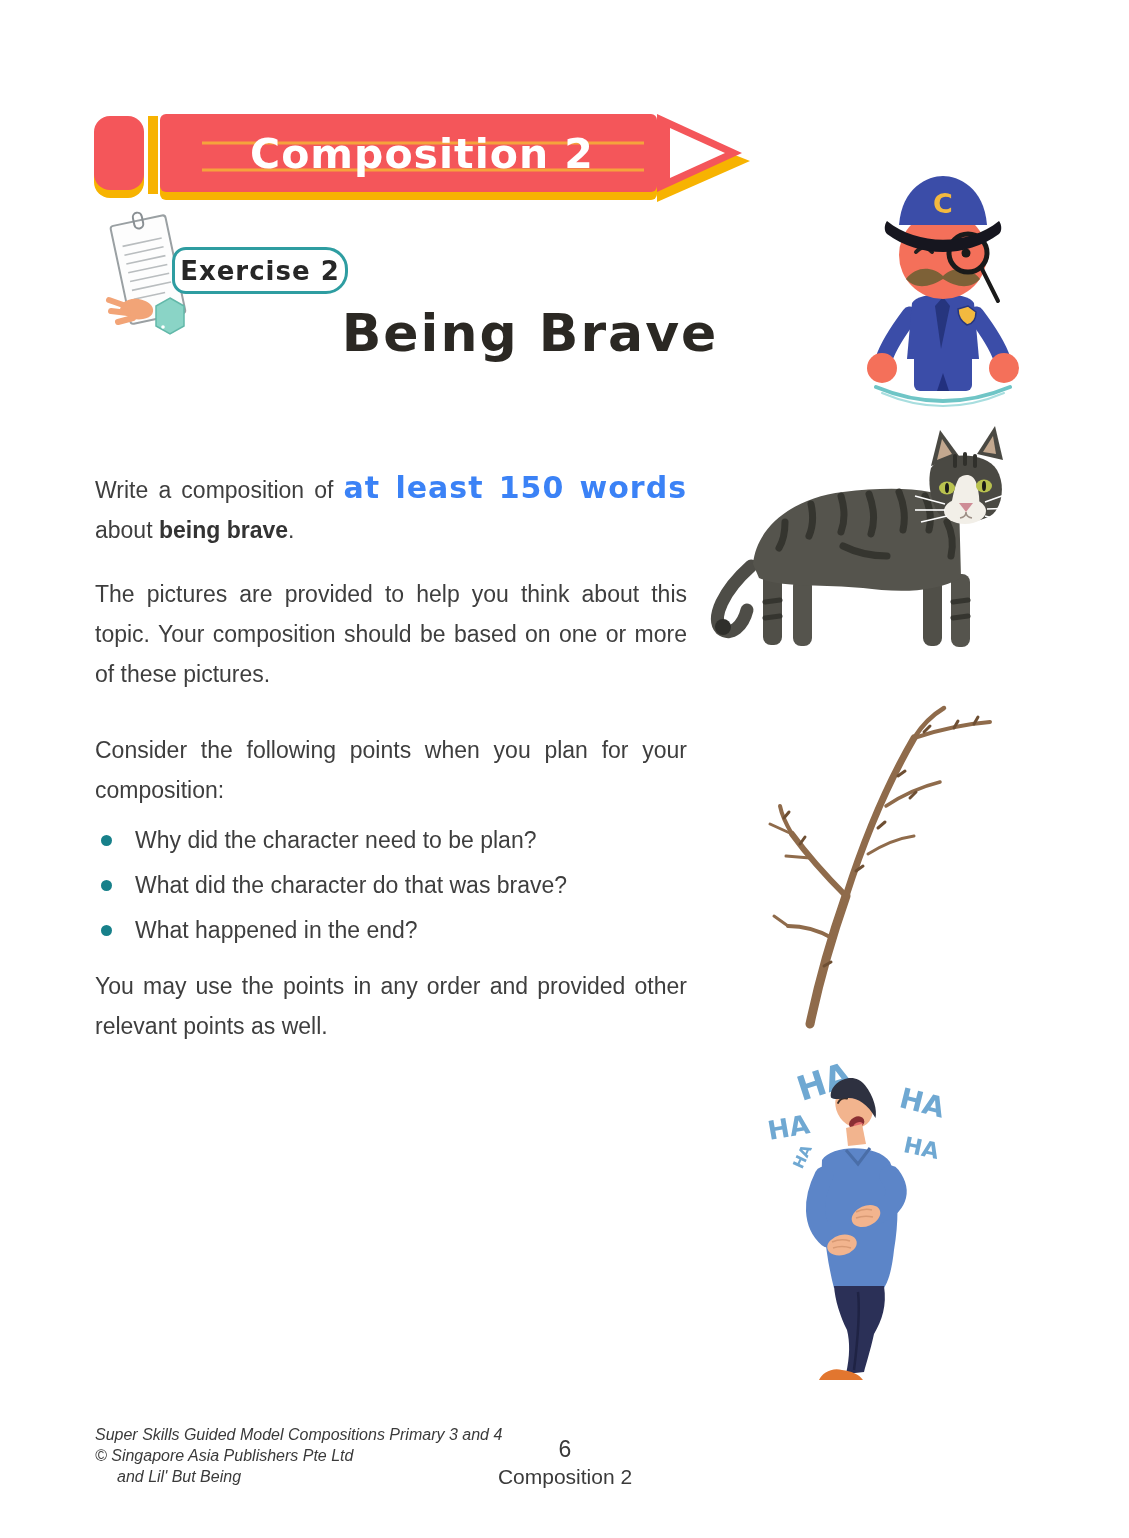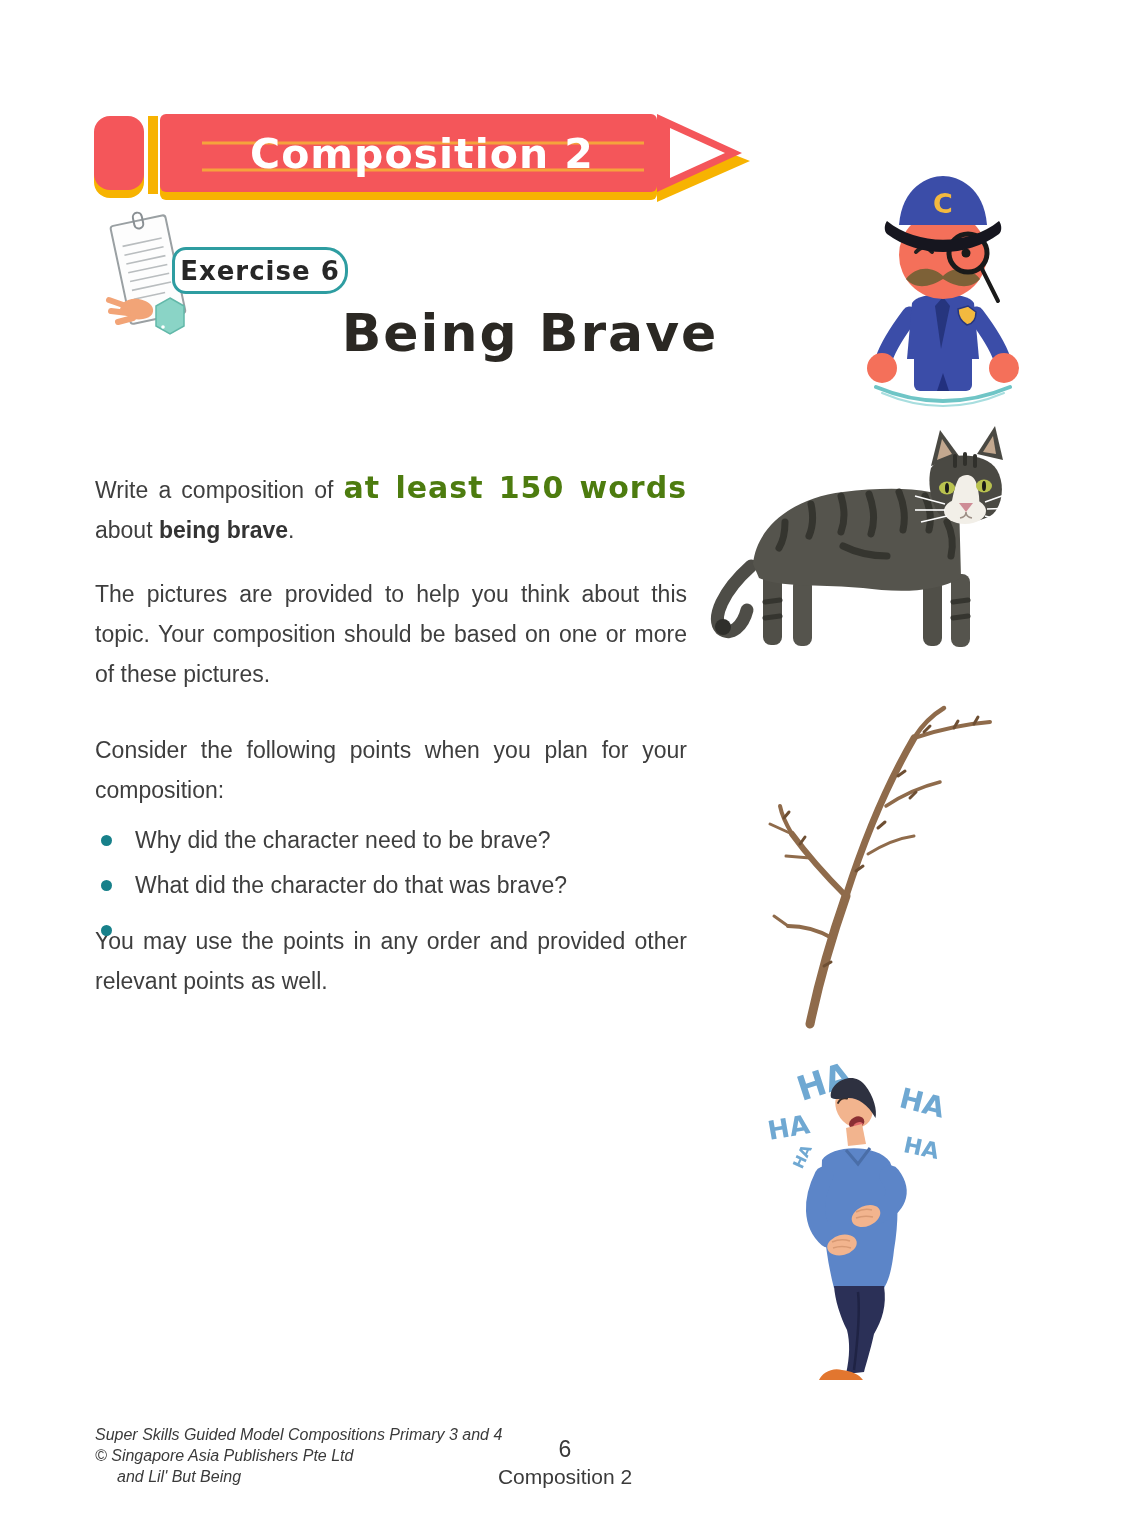--- a/index.html
+++ b/index.html
@@ -39,21 +39,21 @@
   
   .content {
     position:absolute; left:95px; top:468px; width:592px;
     font-size:23px; line-height:40px; text-align:justify; color:#3e3e3e;
   }
   .content p.para { margin-bottom:24px; }
   .content p.p-pictures { margin-bottom:36px; }
   .content p.p-consider { margin-bottom:10px; }
   .hl {
     font-family:"DejaVu Sans", sans-serif; font-weight:bold;
-    color:#4d7c0f; font-size:30px; letter-spacing:1px;
+    color:#3b82f6; font-size:30px; letter-spacing:1px;
   }
   .content b { color:#333333; }
   ul.points { list-style:none; margin:0 0 16px 0; }
   ul.points li { position:relative; padding-left:40px; margin-bottom:5px; }
   ul.points li .dot {
     position:absolute; left:6px; top:15px; width:11px; height:11px;
     border-radius:50%; background:#17808a;
   }
 
   
@@ -131,36 +131,36 @@
         <line x1="37" y1="108" x2="22" y2="112"></line>
       </g>
     </g>
     <g>
       <polygon points="74,88 88,96 88,116 74,124 60,116 60,96" fill="#8ad4c6" stroke="#62b8a9" stroke-width="1.5"></polygon>
       <circle cx="67" cy="117" r="1.8" fill="#ffffff"></circle>
     </g>
   </svg>
 
   <div class="exercise-badge">
-    <span>Exercise 6</span>
+    <span>Exercise 2</span>
   </div>
 
   <h1 class="page-title">Being Brave</h1>
 
   <div class="content">
     <p class="para p-intro"><span>Write a composition of </span><span class="hl">at least 150 words</span><span> about </span><b>being brave</b><span>.</span></p>
 
     <p class="para p-pictures">The pictures are provided to help you think about this topic. Your composition should be based on one or more of these pictures.</p>
 
     <p class="para p-consider">Consider the following points when you plan for your composition:</p>
 
     <ul class="points">
-      <li><span class="dot"></span><span>Why did the character need to be brave?</span></li>
+      <li><span class="dot"></span><span>Why did the character need to be plan?</span></li>
       <li><span class="dot"></span><span>What did the character do that was brave?</span></li>
-      <li><span class="dot"></span></li>
+      <li><span class="dot"></span><span>What happened in the end?</span></li>
     </ul>
 
     <p class="para p-closing">You may use the points in any order and provided other relevant points as well.</p>
   </div>
 
   <svg class="ill ill-policeman" width="170" height="250" viewBox="0 0 170 250">
     <path d="M 18 224 Q 85 252 152 224" stroke="#6fc5c6" stroke-width="4" fill="none" stroke-linecap="round"></path>
     <path d="M 24 230 Q 85 256 146 230" stroke="#a8dedf" stroke-width="2" fill="none" stroke-linecap="round"></path>
     <path d="M 52 152 C 40 168 30 184 26 196" stroke="#3b4da8" stroke-width="17" fill="none" stroke-linecap="round"></path>
     <path d="M 118 152 C 130 168 140 184 144 196" stroke="#3b4da8" stroke-width="17" fill="none" stroke-linecap="round"></path>

